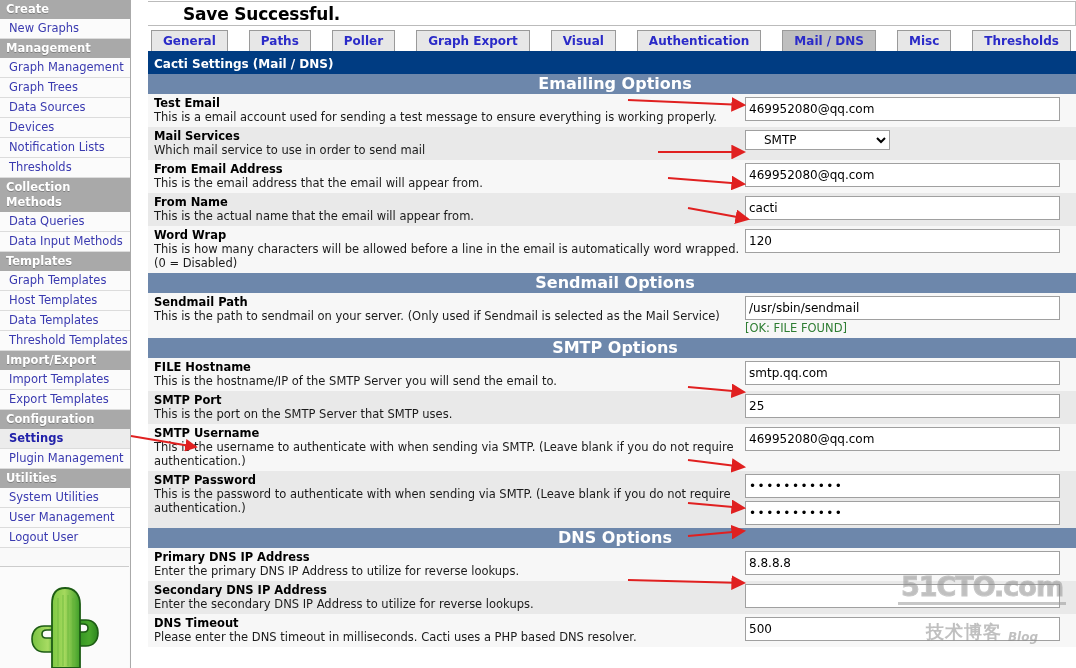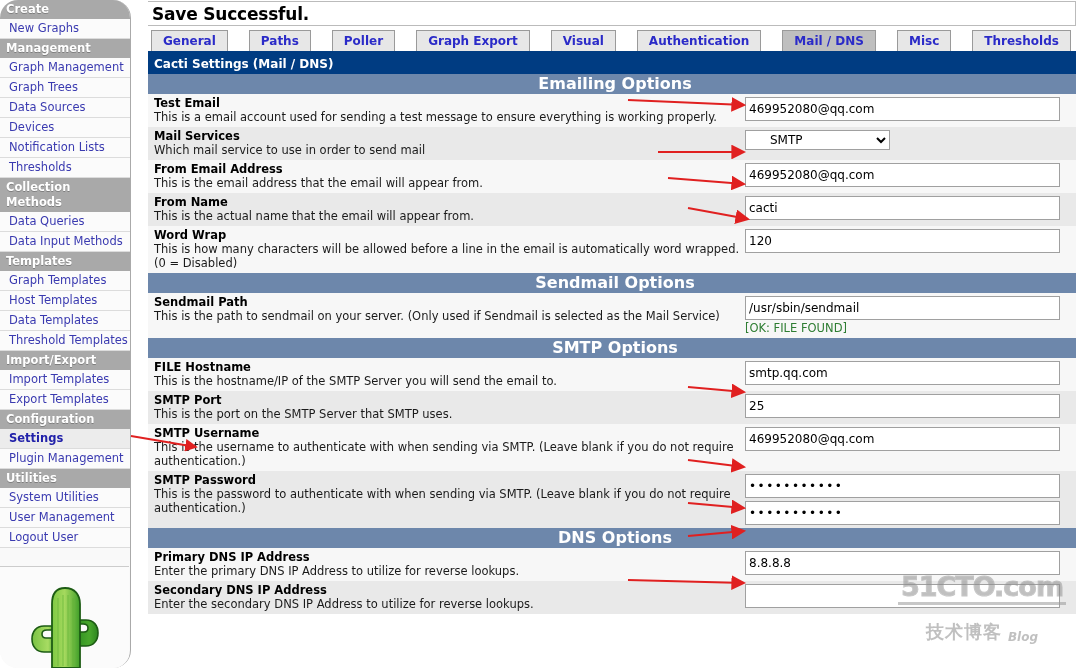--- a/index.html
+++ b/index.html
@@ -16,21 +16,20 @@
 
   
   #sidebar {
     width: 131px;
     min-width: 131px;
     height: 668px;
     background: #f9f9f9;
     border-right: 1px solid #aaaaaa;
     position: relative;
     overflow: hidden;
-    border-radius: 18px;
   }
   .nav-header {
     background: #a9a9a9;
     color: #ffffff;
     font-weight: bold;
     font-size: 11.5px;
     padding: 2px 0 2px 6px;
     line-height: 15px;
     letter-spacing: 0px;
     text-shadow: 0 1px 0 rgba(0,0,0,.25);
@@ -81,20 +80,21 @@
     height: 25px;
     display: flex;
     align-items: center;
   }
   #save-msg {
     font-size: 17px;
     font-weight: bold;
     color: #000000;
     padding-left: 4px;
     letter-spacing: -0.2px;
+    margin-left: 31px;
   }
 
   
   #tabs {
     display: flex;
     align-items: flex-end;
     height: 24px;
     margin-top: 4px;
     border-bottom: 3px solid #003c82;
     padding-left: 3px;
@@ -179,21 +179,21 @@
     outline: none;
   }
   input.txt.pw { letter-spacing: 1.5px; }
   select.sel {
     font-family: "DejaVu Sans", "Liberation Sans", sans-serif;
     font-size: 12px;
     border: 1px solid #a0a0a0;
     background: #ffffff;
     height: 20px;
     width: 145px;
-    padding: 1px 20px;
+    padding: 1px 14px;
   }
   .ok-note {
     color: #2e7d32;
     font-size: 11.5px;
     line-height: 14px;
     padding-top: 1px;
   }
 
   
   #overlay {
@@ -397,20 +397,27 @@
           </div>
           <div class="row-right"><input class="txt" type="text" value="8.8.8.8" style=""></div>
         </div>
         <div class="row shade-b">
           <div class="row-left">
             <div class="field-name">Secondary DNS IP Address</div>
             <div class="field-desc">Enter the secondary DNS IP Address to utilize for reverse lookups.</div>
           </div>
           <div class="row-right"><input class="txt" type="text" value="" style=""></div>
         </div>
+        <div class="row shade-a">
+          <div class="row-left">
+            <div class="field-name">DNS Timeout</div>
+            <div class="field-desc">Please enter the DNS timeout in milliseconds. Cacti uses a PHP based DNS resolver.</div>
+          </div>
+          <div class="row-right"><input class="txt" type="text" value="500" style=""></div>
+        </div>
       </div>
   </div>
 
   <svg id="overlay">
     <defs>
       <marker id="ah" markerWidth="7" markerHeight="7" refX="6" refY="3.5" orient="auto">
         <polygon points="0 0, 7 3.5, 0 7" fill="#e02020"></polygon>
       </marker>
     </defs>
     <g stroke="#e02020" stroke-width="2.1" fill="none" marker-end="url(#ah)">

